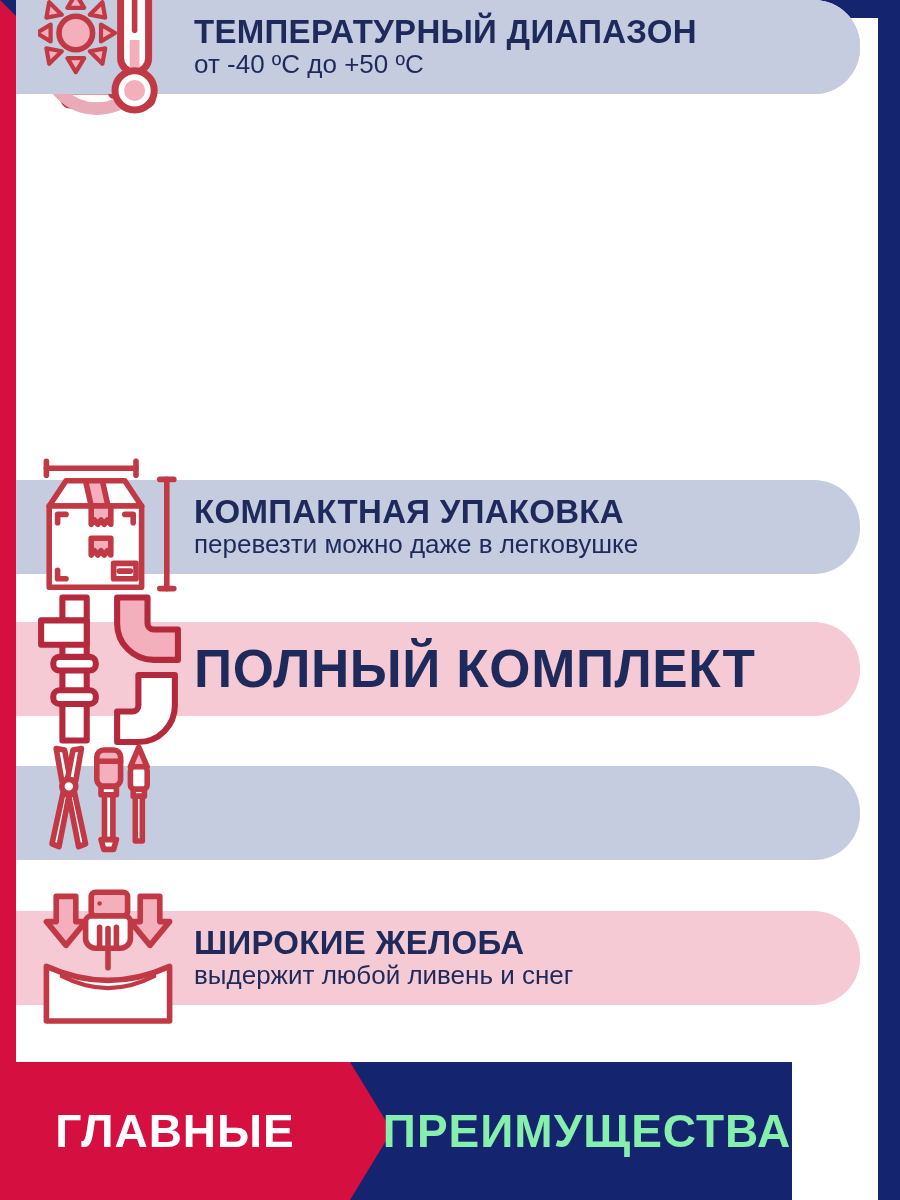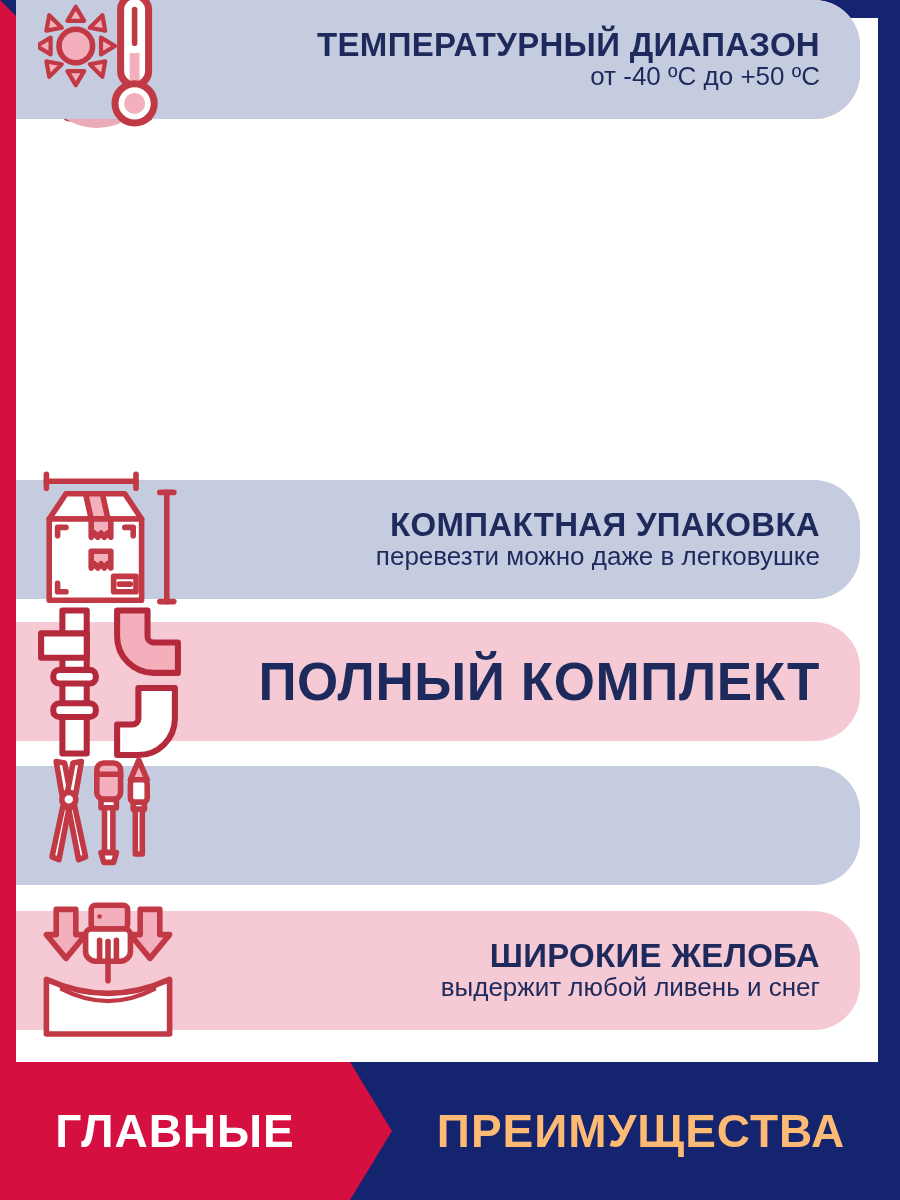--- a/index.html
+++ b/index.html
@@ -8,21 +8,21 @@
     background:#ffffff;
     font-family:"Liberation Sans", sans-serif;
   }
   
   .frame-left  { position:absolute; left:0; top:0; bottom:0; width:16px; background:#d50f3f; z-index:1; }
   .frame-top   { position:absolute; left:0; top:0; right:0; height:18px; background:#14246e; z-index:2;
                  clip-path:polygon(0 0, 100% 0, 100% 100%, 18px 100%); }
   .frame-right { position:absolute; right:0; top:0; bottom:0; width:22px; background:#14246e; z-index:2; }
 
   
-  .row { position:absolute; left:16px; width:844px; height:119px; z-index:3;text-align:right; }
+  .row { position:absolute; left:16px; width:844px; height:94px; z-index:3; }
   .pill { position:absolute; left:0; top:0; right:0; bottom:0; border-radius:0 46px 46px 0; }
   .lavender .pill { background:#c6ccdf; }
   .pink     .pill { background:#f6cad4; }
 
   .icon-box { position:absolute; left:22px; top:50%; transform:translateY(-50%);
               width:140px; height:140px; z-index:4; }
   .icon-box svg { width:140px; height:140px; display:block; }
   .icon-pipes svg { width:152px; height:152px; margin:-6px; }
 
   .text-block { position:absolute; left:178px; right:40px; top:0; bottom:0;
@@ -34,29 +34,29 @@
 
   .row:nth-of-type(1){ top:44px; }
   .row:nth-of-type(2){ top:188px; }
   .row:nth-of-type(3){ top:333px; }
   .row:nth-of-type(4){ top:480px; }
   .row:nth-of-type(5){ top:622px; }
   .row:nth-of-type(6){ top:766px; }
   .row:nth-of-type(7){ top:911px; }
 
   
-  .footer { position:absolute; left:0; bottom:0; width:900px; height:138px; background:#14246e; z-index:5;text-align:right; }
+  .footer { position:absolute; left:0; bottom:0; width:792px; height:138px; background:#14246e; z-index:5;text-align:right; }
   .footer-left { position:absolute; left:0; top:0; bottom:0; width:392px; background:#d50f3f;
                  clip-path:polygon(0 0, 350px 0, 392px 50%, 350px 100%, 0 100%); }
   .footer-left-label { position:absolute; left:0; top:0; width:350px; height:100%;
                  display:flex; align-items:center; justify-content:center;
                  color:#ffffff; font-weight:bold; font-size:46px; letter-spacing:1px; }
   .footer-right-label { position:absolute; left:392px; right:10px; top:0; bottom:0;
                  display:flex; align-items:center; justify-content:center;
-                 color:#fdba74; font-weight:bold; font-size:46px; letter-spacing:1px; }
+                 color:#86efac; font-weight:bold; font-size:46px; letter-spacing:1px; }
 
   svg text { font-family:"Liberation Sans", sans-serif; letter-spacing:1px; }
 </style>
 </head>
 <body>
 
 <div class="frame-left"></div>
 <div class="frame-top"></div>
 <div class="frame-right"></div>
 

